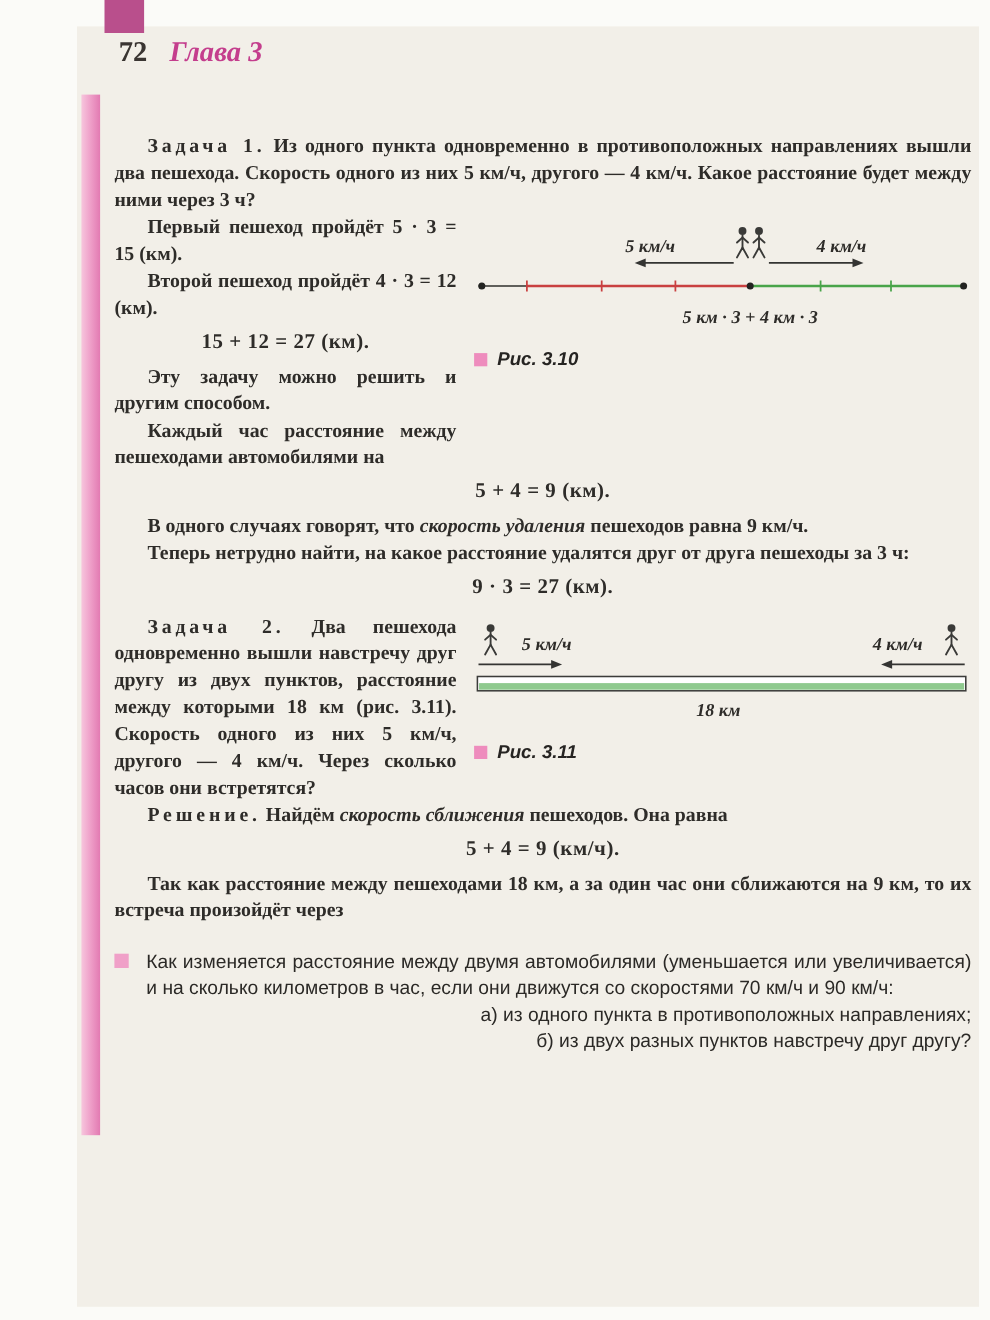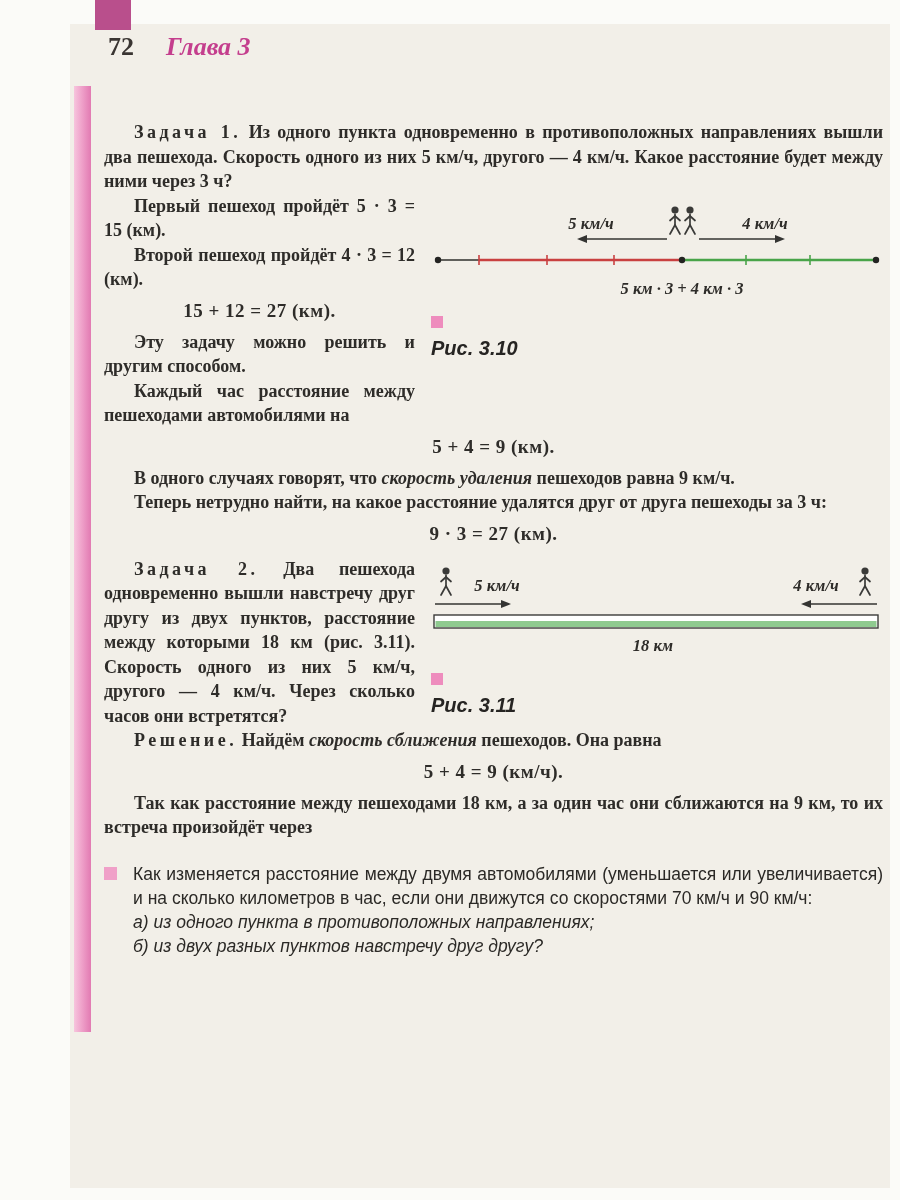--- a/index.html
+++ b/index.html
@@ -22,21 +22,21 @@
   }
   .corner-tab {
     position:absolute; left:95px; top:0; width:36px; height:30px;
     background:#b94f8c;
   }
   .header {
     position:absolute; left:108px; top:32px;
     display:flex; gap:20px; align-items:baseline;
   }
   .page-num { font-size:26px; font-weight:bold; color:#3a3532; }
-  .chapter  { font-size:26px; font-weight:bold; font-style:italic; color:#c43e8d;margin-left:12px; }
+  .chapter  { font-size:26px; font-weight:bold; font-style:italic; color:#c43e8d; }
 
   .content { position:absolute; left:104px; top:88px; width:779px;margin-top:32px; }
 
   p.body {
     margin:0; font-size:18px; line-height:24.5px; font-weight:bold;
     text-align:justify; text-indent:30px;
   }
   .sp { letter-spacing:3.5px; }
   .it { font-style:italic; }
   .eq {
@@ -46,39 +46,39 @@
   .mt6  { margin-top:6px; }
   .mt10 { margin-top:10px; }
   .mt12 { margin-top:12px; }
   .clear { clear:both; }
 
   .fig-float {
     float:right; width:452px; margin:4px 0 4px 16px;font-style:italic;
   }
   .fig-310 { min-height:196px; }
   .caption {
-    display:flex; align-items:flex-start; gap:9px; margin-top:8px;
+    display:flex; align-items:center; gap:9px; margin-top:8px;
     font-family:"Liberation Sans", sans-serif; font-weight:bold;
-    font-size:20px; color:#262422;flex-direction:column;
+    font-size:17px; color:#262422;
   }
   .cap-square { width:12px; height:12px; background:#ee8cbd; flex:none; }
 
   svg text {
     font-family:"Liberation Serif", serif; font-weight:bold;
     font-size:16.5px; fill:#2e2c29;
   }
 
   .question {
     display:flex; gap:16px; margin-top:22px;
     font-family:"Liberation Sans", sans-serif;
     font-size:17.5px; line-height:24px; color:#2b2926;
   }
   .q-square { flex:none; width:13px; height:13px; background:#f0a0c8; margin-top:5px; }
   .q-body p { margin:0; text-align:justify; }
-  .q-body .item { text-align:left;font-style:italic; }
+  .q-body .item { text-align:right; }
 </style>
 </head>
 <body>
 
 <div class="paper"></div>
 <div class="corner-tab"></div>
 <div class="side-strip"></div>
 
 <div class="header">
   <span class="page-num">72</span>

